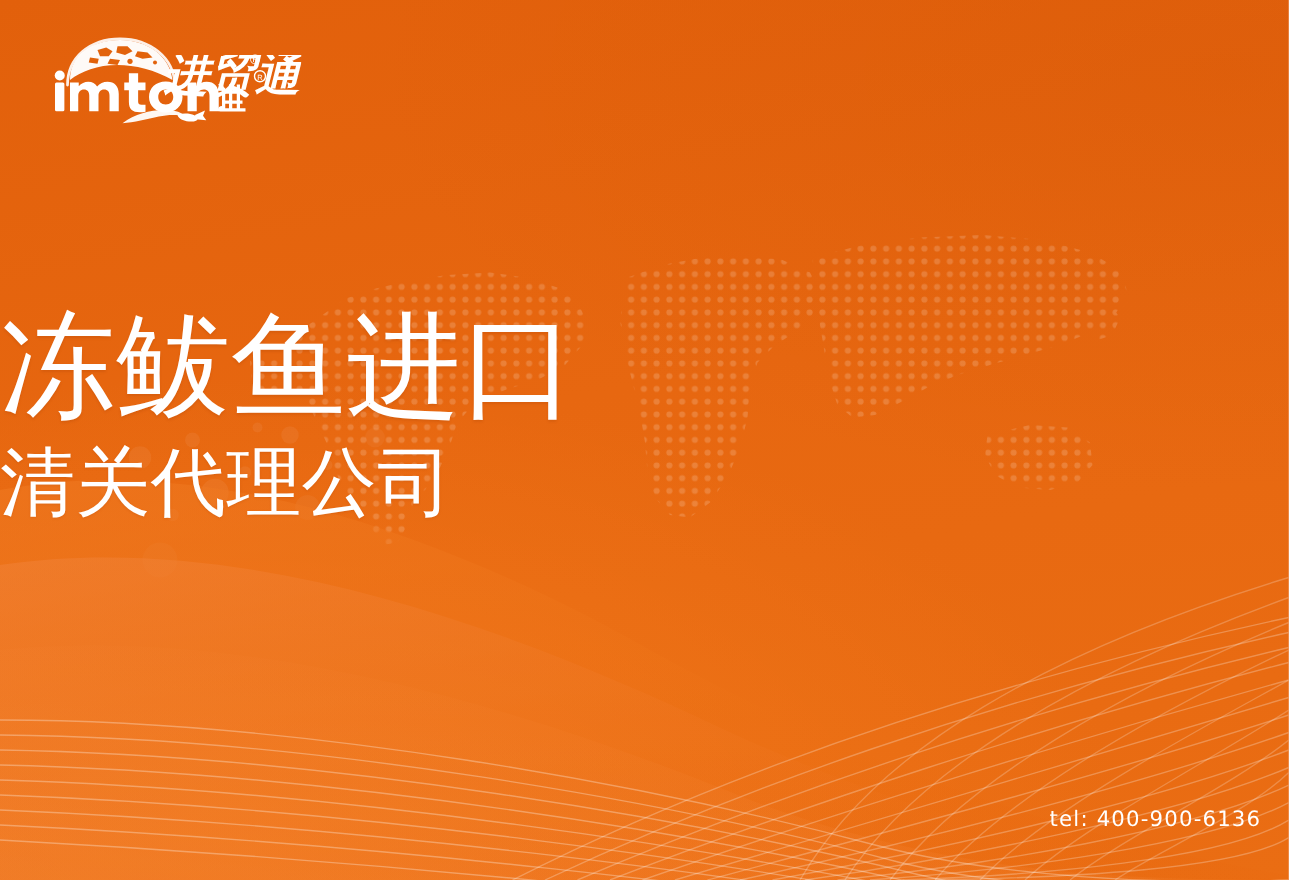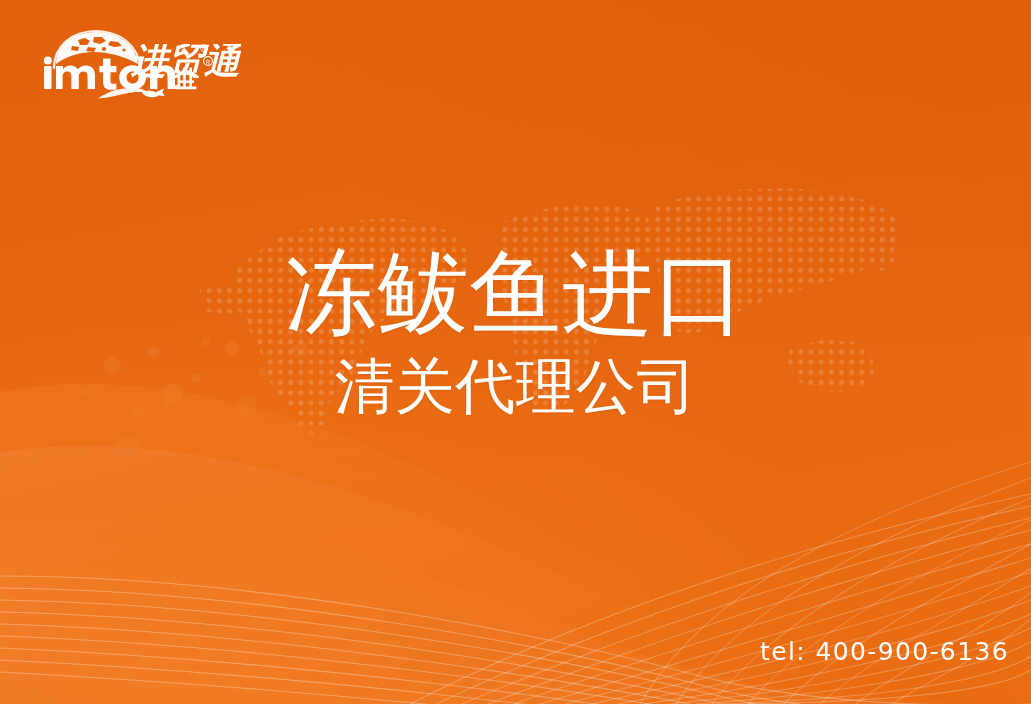--- a/index.html
+++ b/index.html
@@ -45,21 +45,20 @@
     height: 72px;
   }
   #logo svg { display:block; width:100%; height:100%; }
 
   
   #headline {
     position: absolute;
     left: 0;
     top: 238px;
     width: 1031px;
-    text-align: center;
     color: #ffffff;
     line-height: 1.22;
     letter-spacing: 0.02em;
     -webkit-font-smoothing: antialiased;
     pointer-events: none;
   }
   #headline .line {
     display: block;
     font-size: 92px;
     font-weight: 400;
@@ -68,21 +67,21 @@
   }
   #headline .line-1 { font-size: 92px; }
   #headline .line-2 { font-size: 60px; }
 
   
   #tel {
     position: absolute;
     right: 22px;
     bottom: 38px;
     color: #ffffff;
-    font-size: 25px;
+    font-size: 17px;
     font-weight: 400;
     letter-spacing: 0.055em;
     font-family: "DejaVu Sans", "Liberation Sans", sans-serif;
     white-space: nowrap;
   }
 </style>
 </head>
 <body>
 
 <div id="banner">

